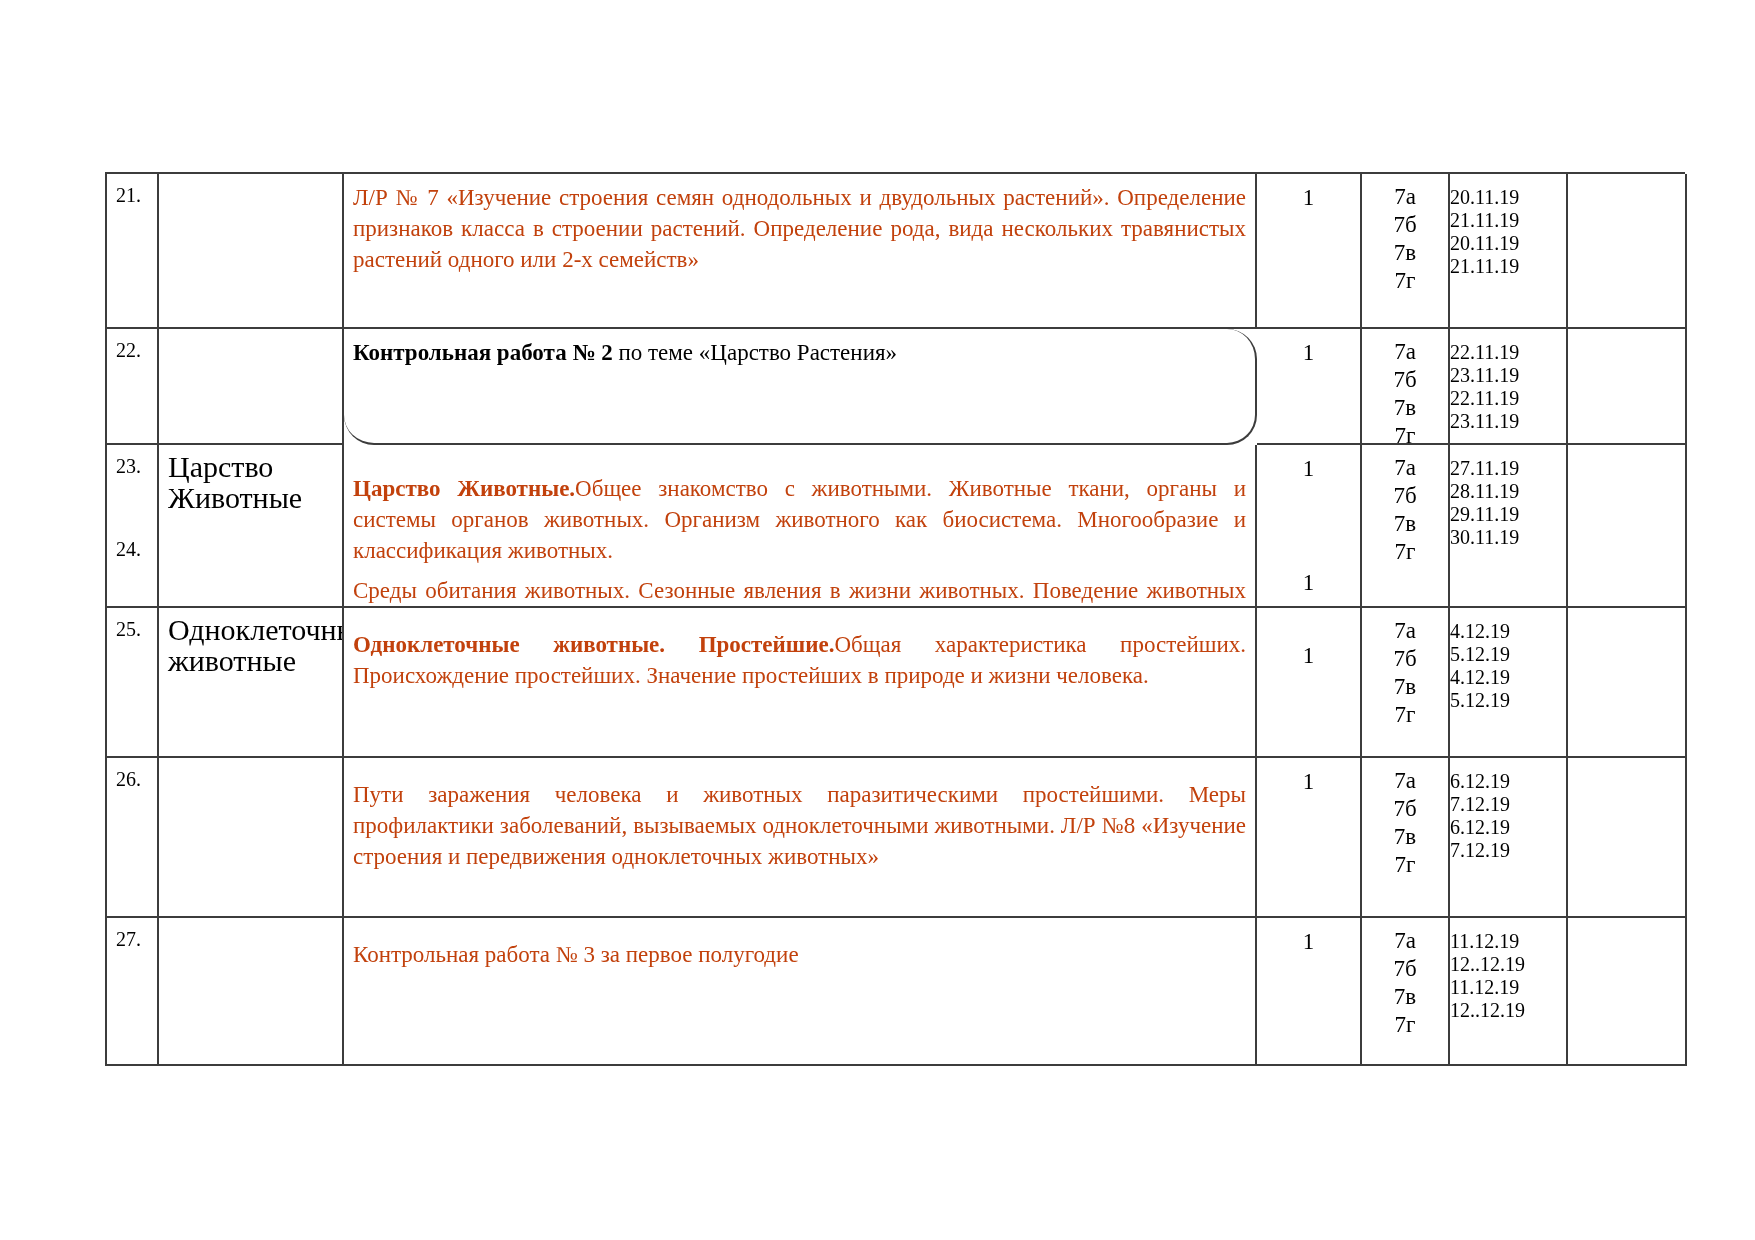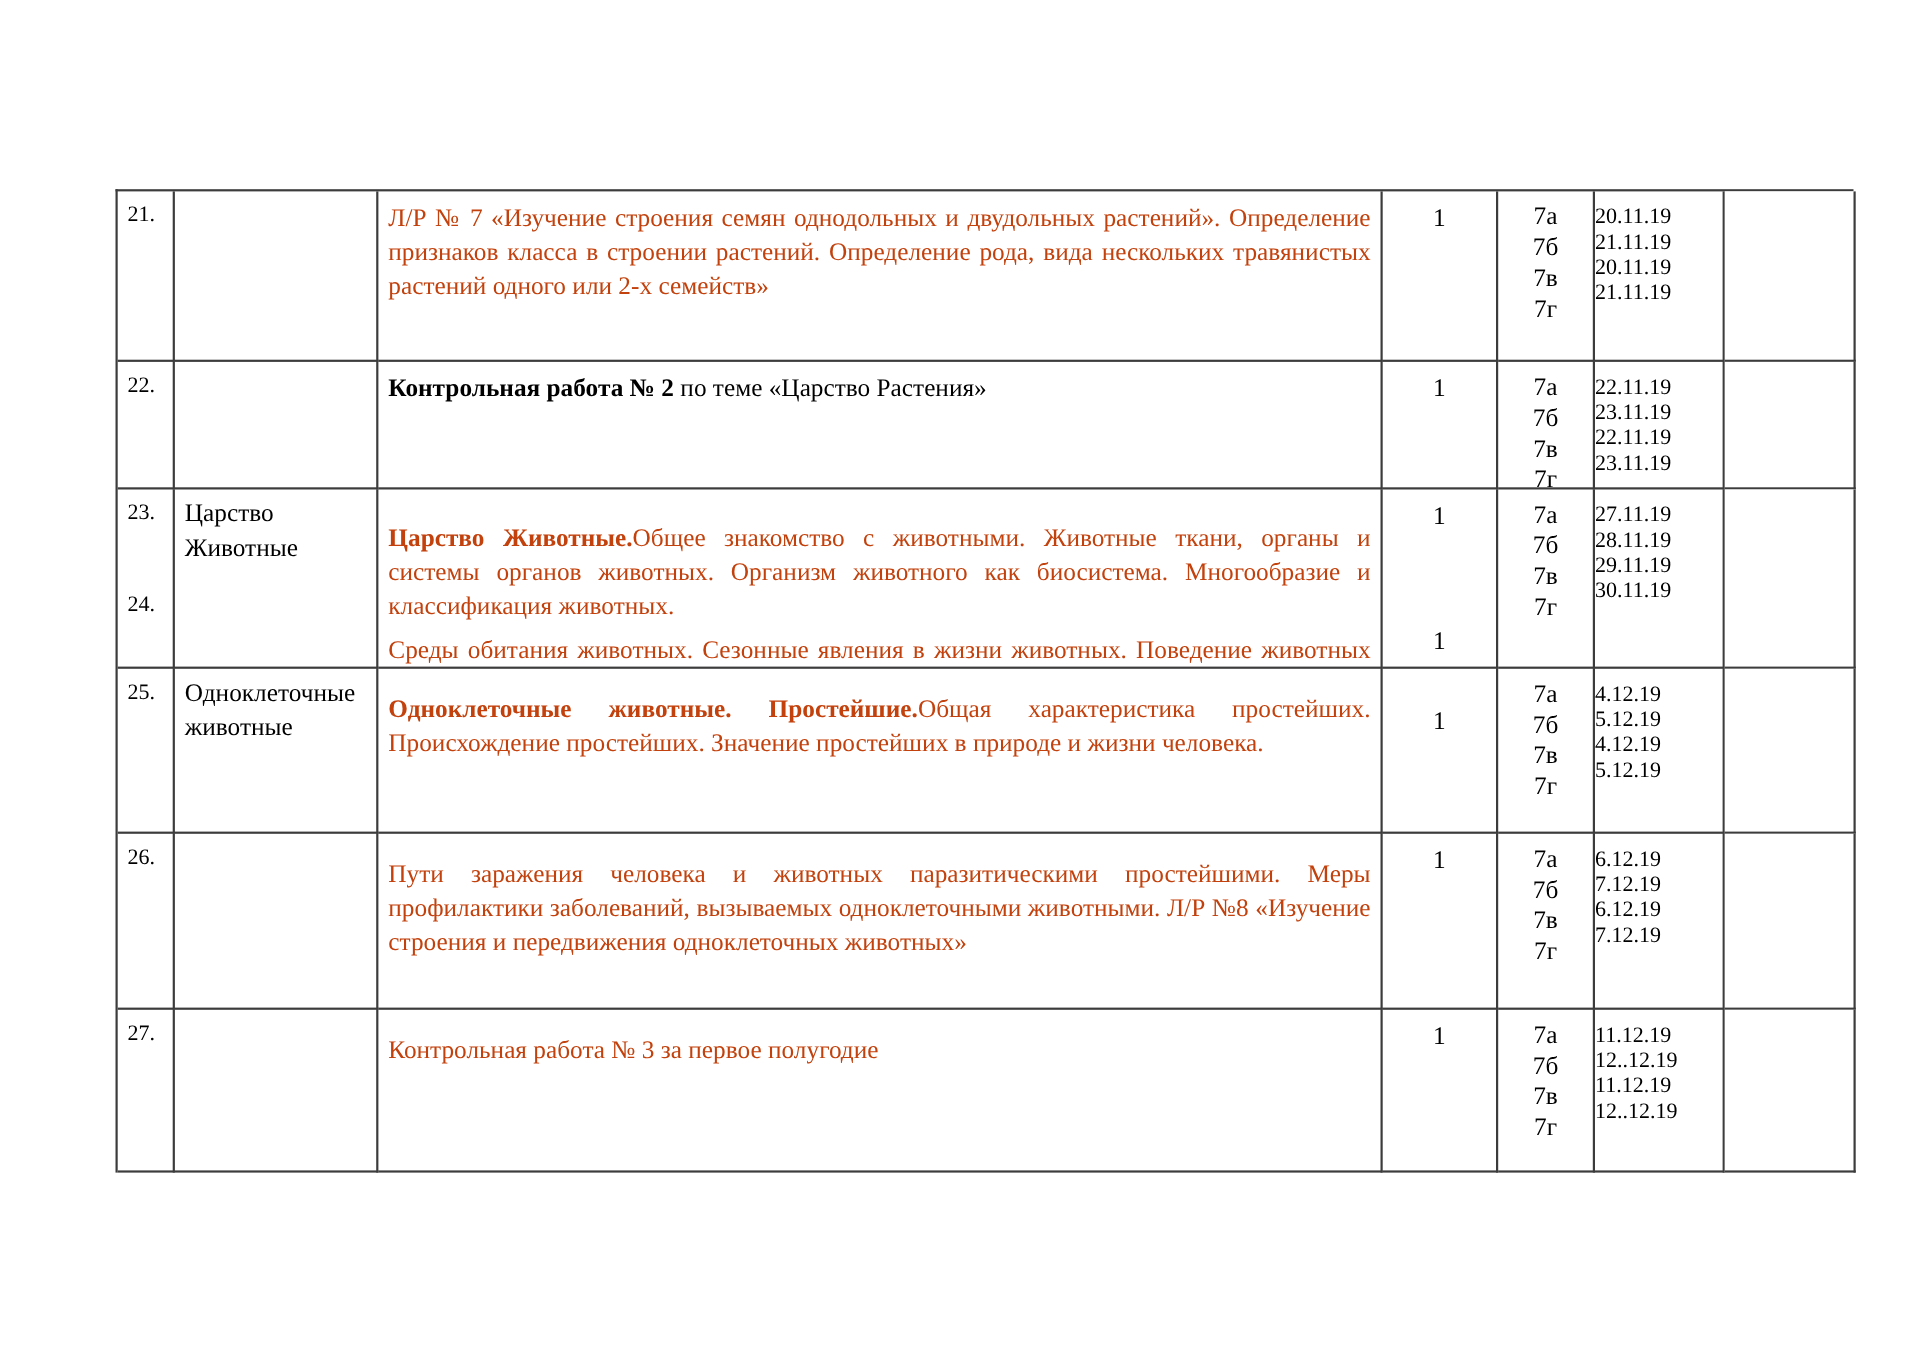--- a/index.html
+++ b/index.html
@@ -31,29 +31,29 @@
   }
   .row-21 .td { height: 155px; }
   .row-22 .td { height: 116px; }
   .row-23 .td { height: 163px; }
   .row-25 .td { height: 150px; }
   .row-26 .td { height: 160px; }
   .row-27 .td { height: 148px; }
 
   .c-num { font-size: 20px; line-height: 31px; padding: 6px 4px 0 9px; }
   .num-2 { margin-top: 52px; }
-  .c-sec { font-size: 23px; line-height: 31px; padding: 6px 6px 0 9px; }
+  .c-sec { font-size: 30px; line-height: 31px; padding: 6px 6px 0 9px; }
   .c-topic { padding: 8px 9px 0 9px; }
   .c-topic p { margin: 0; text-align: justify; font-size: 23px; line-height: 31px; }
   .c-topic p.para-2 { margin-top: 9px; }
   .row-23 .c-topic { padding-top: 28px; }
   .row-25 .c-topic, .row-26 .c-topic, .row-27 .c-topic { padding-top: 21px; }
   .b { font-weight: bold; }
   .red { color: #c2410c; }
-  .black { color: #000000; }
+  .black { color: #000000; border-radius: 30px; }
 
   .c-hours { font-size: 23px; line-height: 31px; text-align: center; padding-top: 8px; }
   .row-25 .c-hours { padding-top: 32px; }
   .hour-2 { margin-top: 83px; }
   .c-class { font-size: 23px; line-height: 28px; text-align: center; padding-top: 9px; }
   .c-date { font-size: 20px; line-height: 23px; text-align: left; padding-top: 12px; }
   .c-notes { background: #ffffff; }
 </style>
 </head>
 <body>

